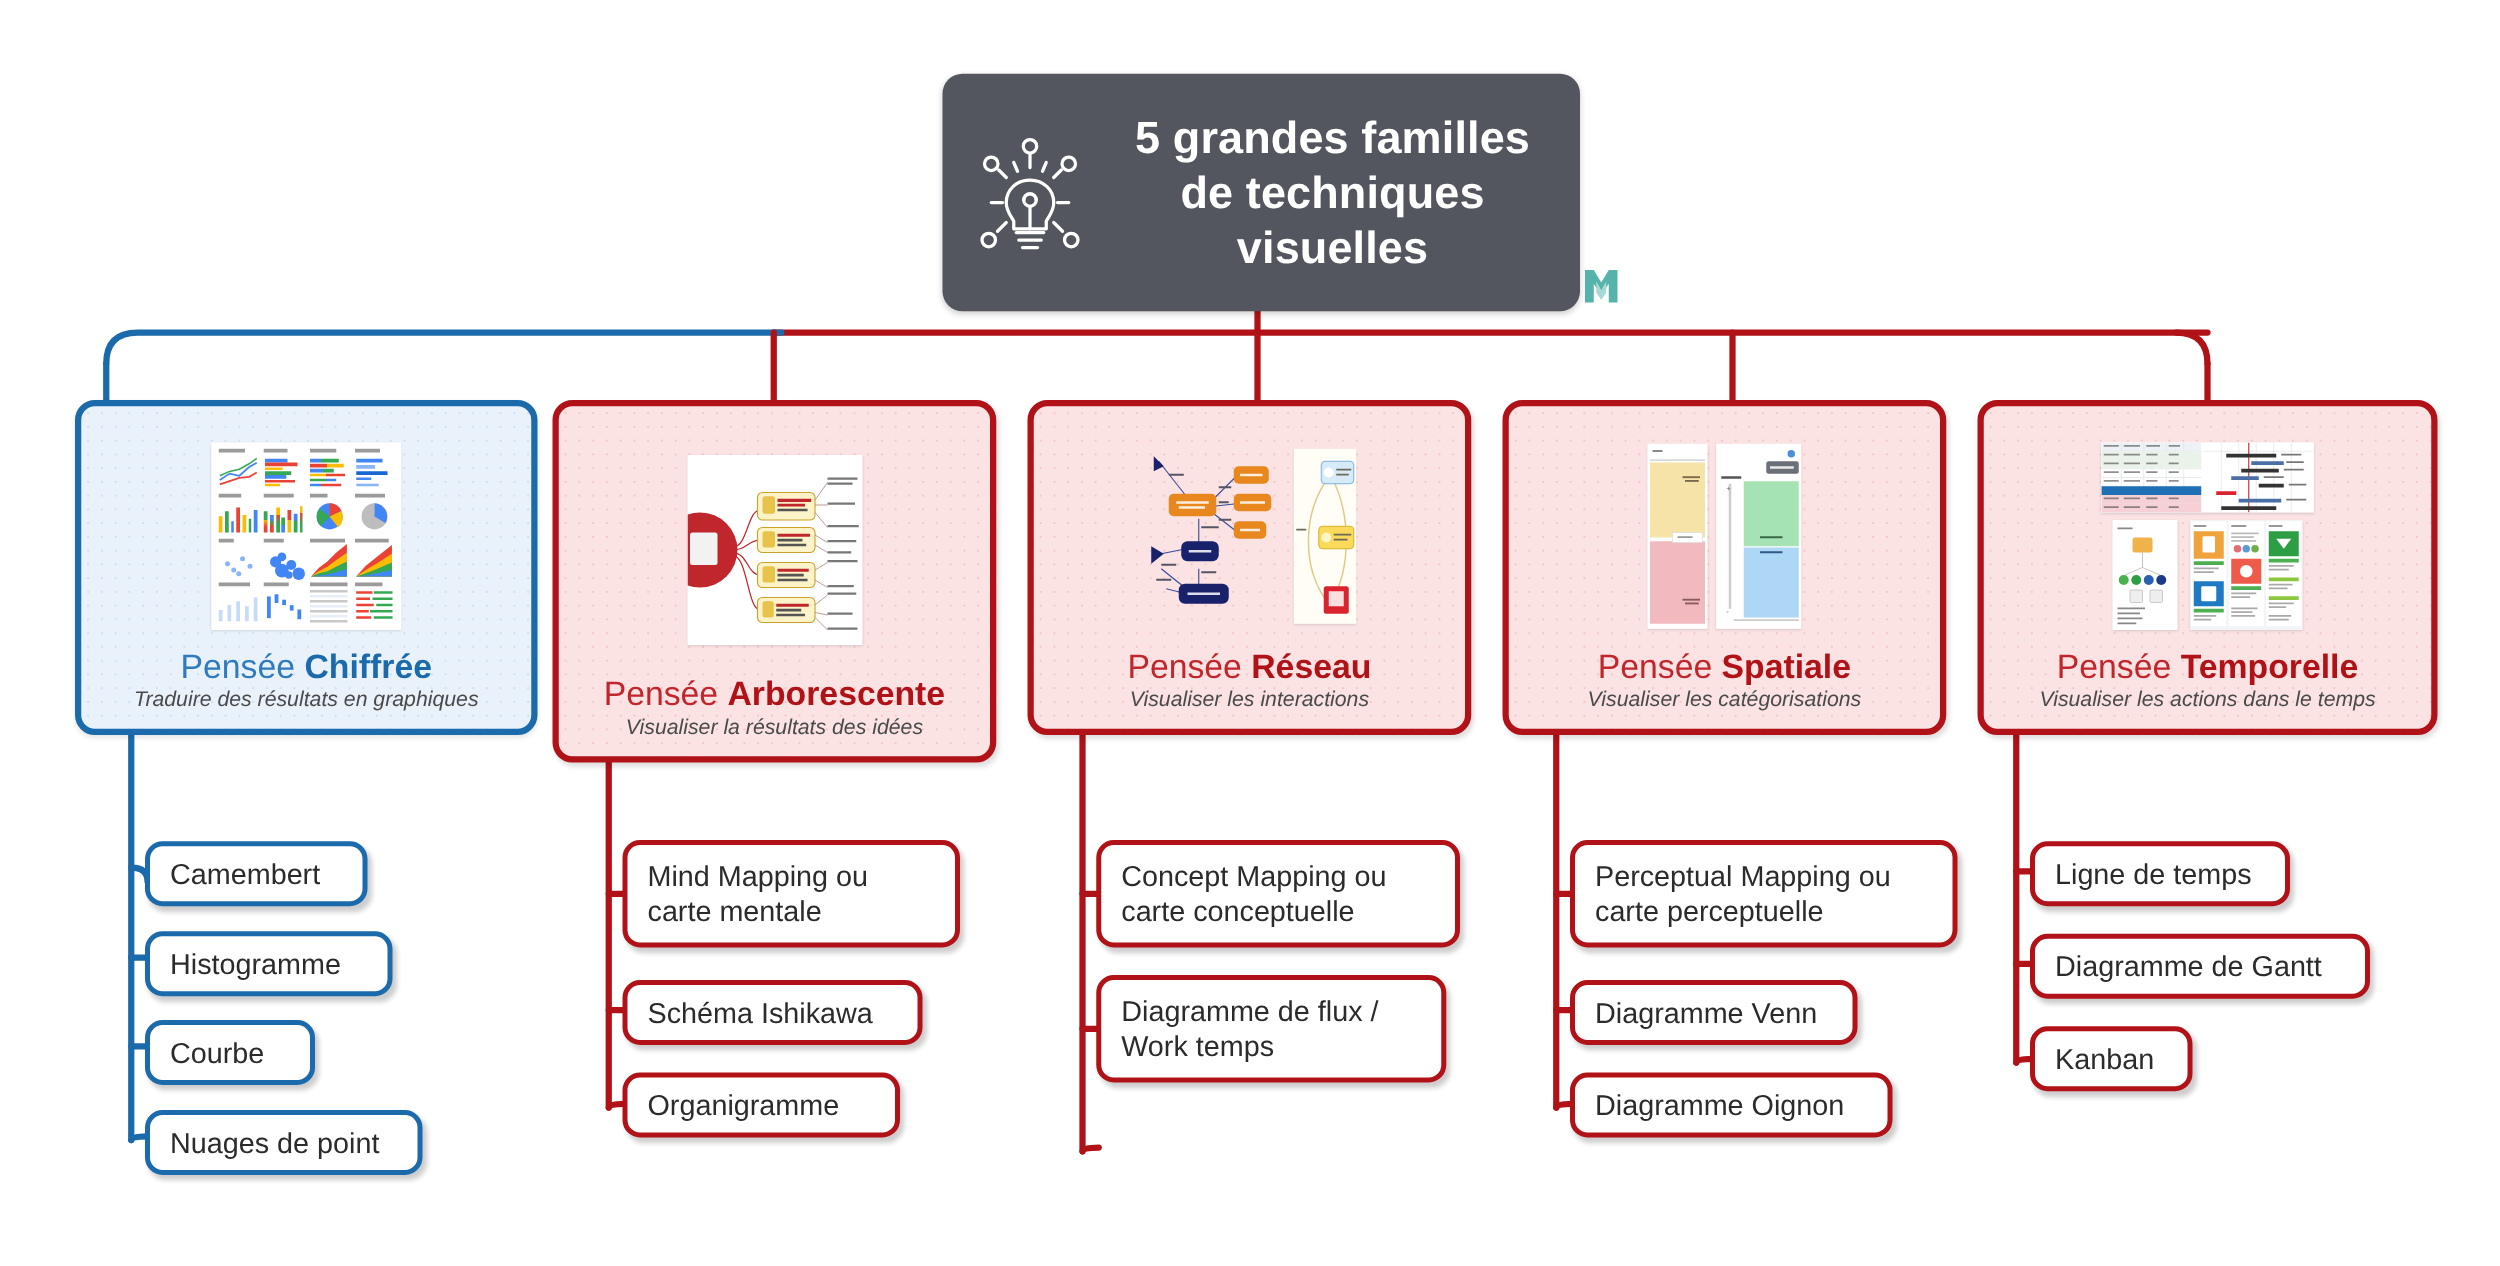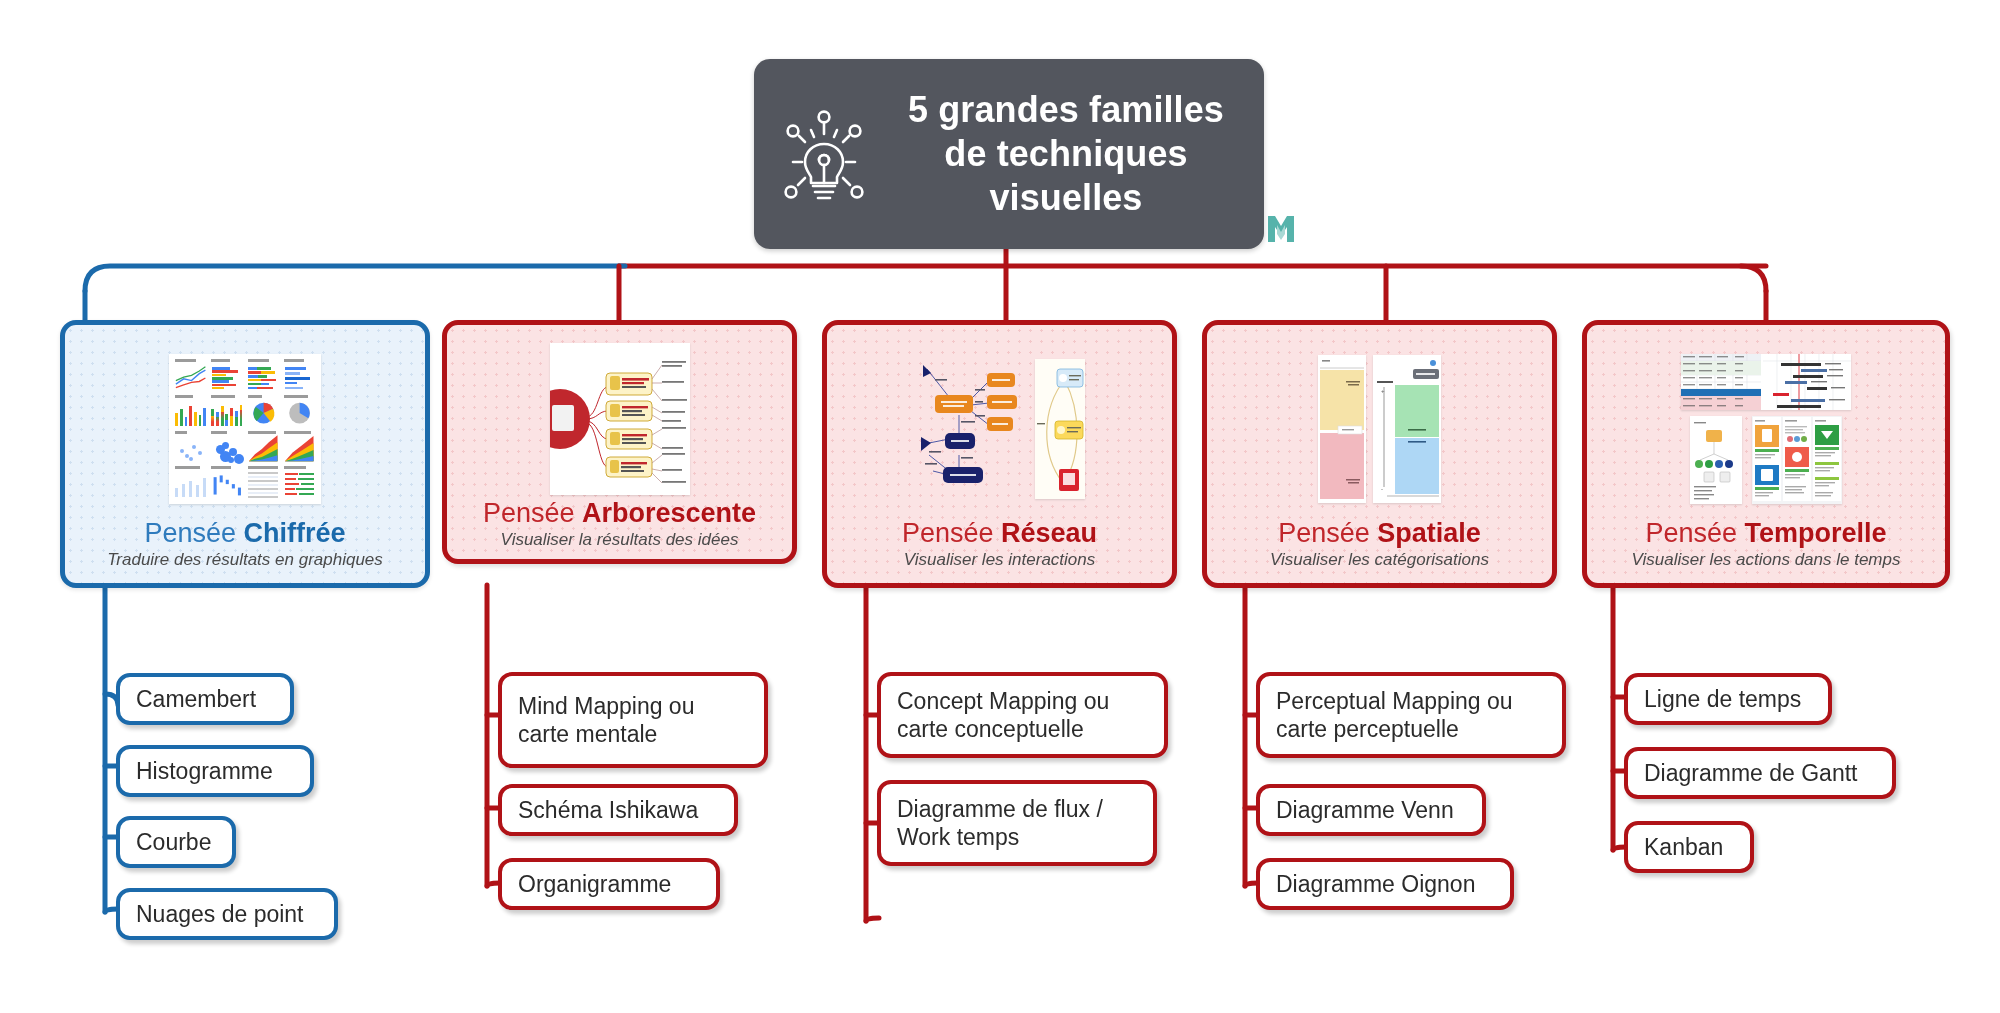--- a/index.html
+++ b/index.html
@@ -388,21 +388,21 @@
             </div>
         </div>
       </div>
     </div>
     <div class="btitle">
       <span>Pensée </span><b>Chiffrée</b>
     </div>
     <div class="bsub">Traduire des résultats en graphiques</div>
   </div>
 
-  <div class="branch red" style="left:442px; top:320px; width:355px; height:244px;">
+  <div class="branch red" style="left:442px; top:320px; width:355px; height:290px;">
     <div class="thumbwrap">
       <div class="thumb" style="width:140px;height:152px;">
         <svg width="100%" height="100%" viewBox="0 0 140 152">
           <circle cx="10" cy="76" r="30" fill="#c0272d"></circle>
           <rect x="2" y="62" width="22" height="26" rx="2" fill="#f2f2f2"></rect>
           <g stroke="#c0272d" stroke-width="1" fill="none">
             <path d="M36,74 C48,74 48,44 58,44"></path>
               <path d="M36,76 C48,76 48,68 58,68"></path>
             <path d="M36,78 C48,78 48,96 58,96"></path>
               <path d="M36,80 C48,80 48,124 58,124"></path>
@@ -774,28 +774,28 @@
     </div>
     <div class="bsub">Visualiser les actions dans le temps</div>
   </div>
 
   <div class="leaf blue" style="left:116px; top:673px; width:178px; height:52px;">
     <span>Camembert</span>
     </div>
   <div class="leaf blue" style="left:116px; top:745px; width:198px; height:52px;">
     <span>Histogramme</span>
     </div>
-  <div class="leaf blue" style="left:116px; top:816px; width:120px; height:52px;">
+  <div class="leaf blue" style="left:116px; top:816px; width:136px; height:52px;">
     <span>Courbe</span>
     </div>
   <div class="leaf blue" style="left:116px; top:888px; width:222px; height:52px;">
     <span>Nuages de point</span>
     </div>
 
-  <div class="leaf red" style="left:498px; top:672px; width:270px; height:96px;">
+  <div class="leaf red" style="left:498px; top:672px; width:270px; height:86px;">
     <span>Mind Mapping ou carte mentale</span>
     </div>
   <div class="leaf red" style="left:498px; top:784px; width:240px; height:52px;">
     <span>Schéma Ishikawa</span>
     </div>
   <div class="leaf red" style="left:498px; top:858px; width:222px; height:52px;">
     <span>Organigramme</span>
     </div>
 
   <div class="leaf red" style="left:877px; top:672px; width:291px; height:86px;">

